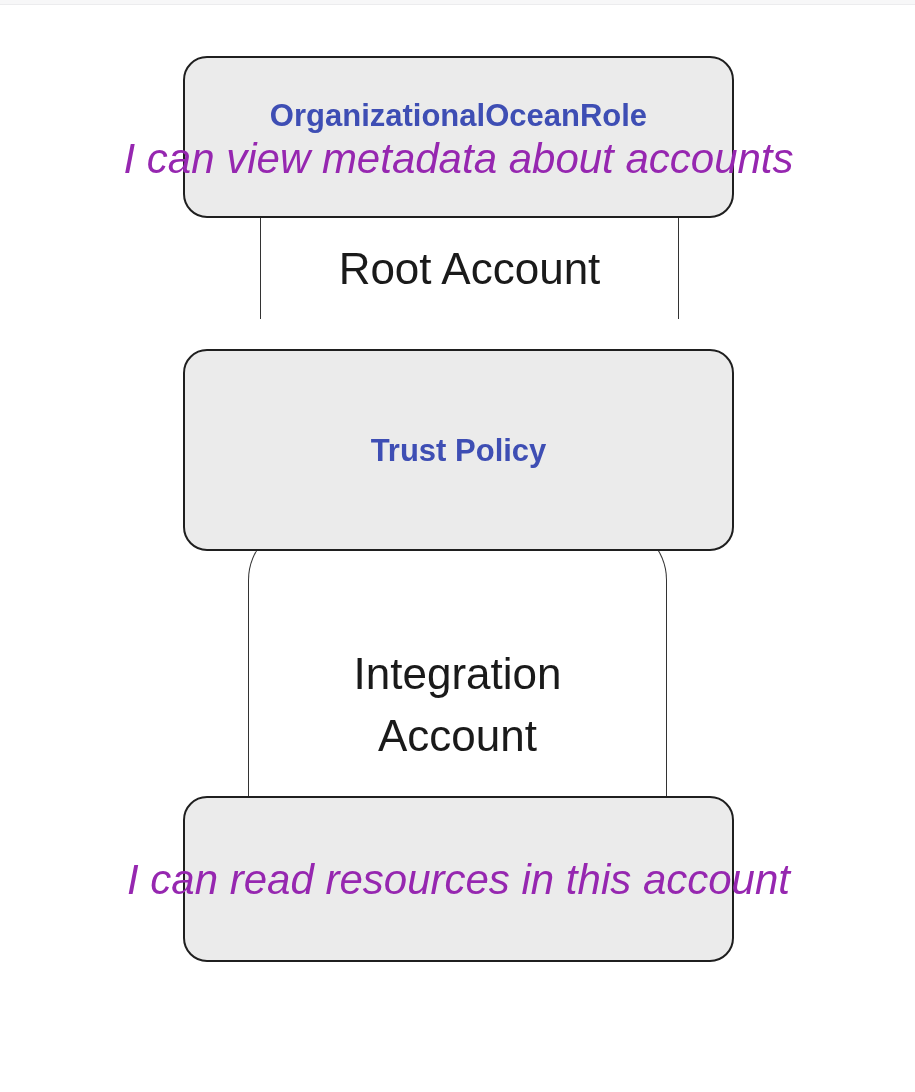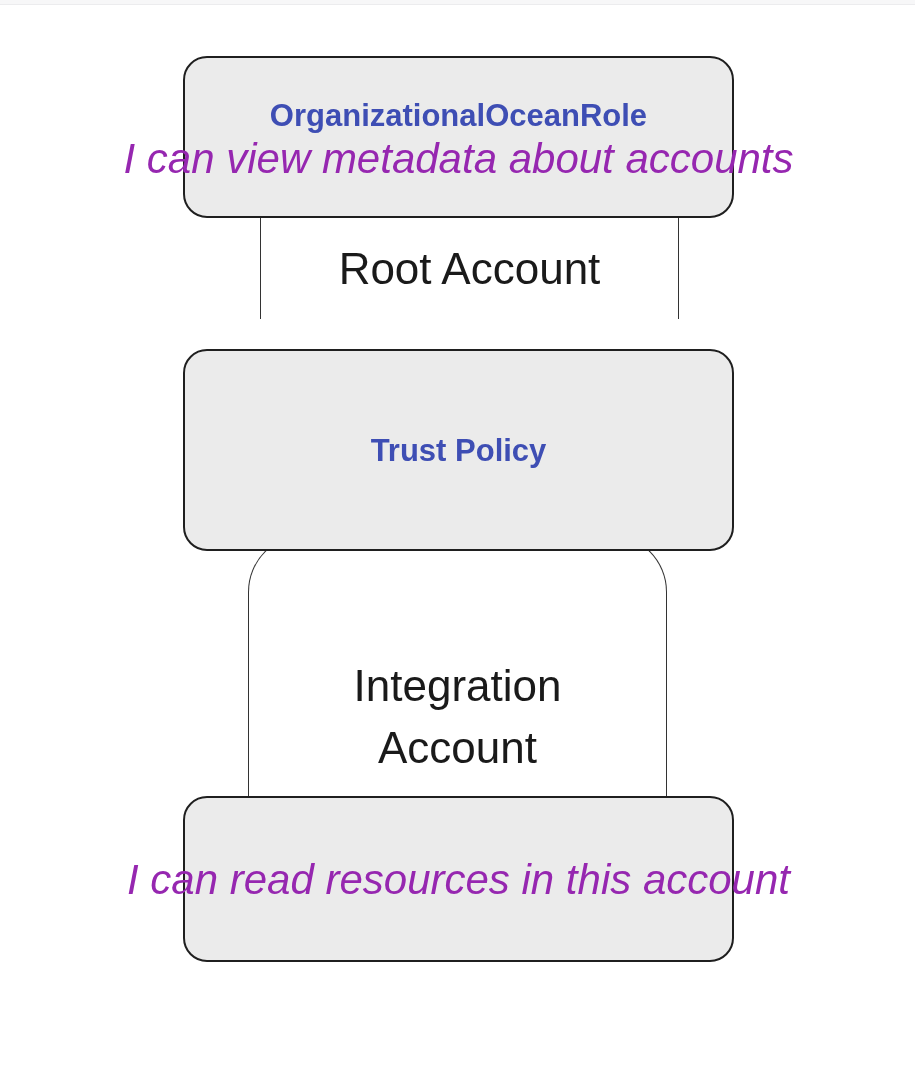--- a/index.html
+++ b/index.html
@@ -40,21 +40,21 @@
     height: 101px;
     border-left: 1.5px solid var(--cluster-border, #333333);
     border-right: 1.5px solid var(--cluster-border, #333333);
     display: flex;
     align-items: center;
     justify-content: center;
   }
 
   .cluster-integration {
     left: 248px;
-    top: 534px;
+    top: 522px;
     width: 419px;
     height: 290px;
     border-left: 1.5px solid var(--cluster-border, #333333);
     border-right: 1.5px solid var(--cluster-border, #333333);
     border-top: 1.5px solid var(--cluster-border, #333333);
     border-radius: 58px 58px 0 0;
   }
 
   .cluster-label {
     font-size: 44px;

